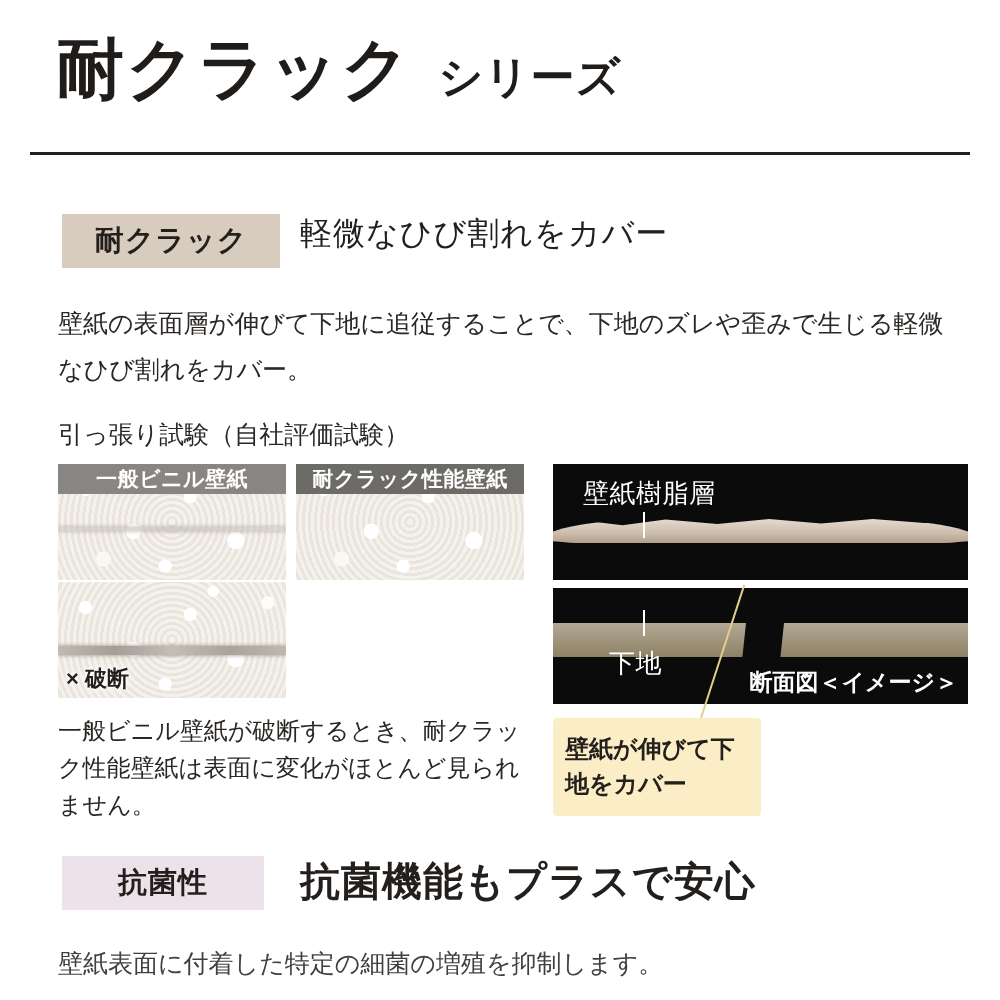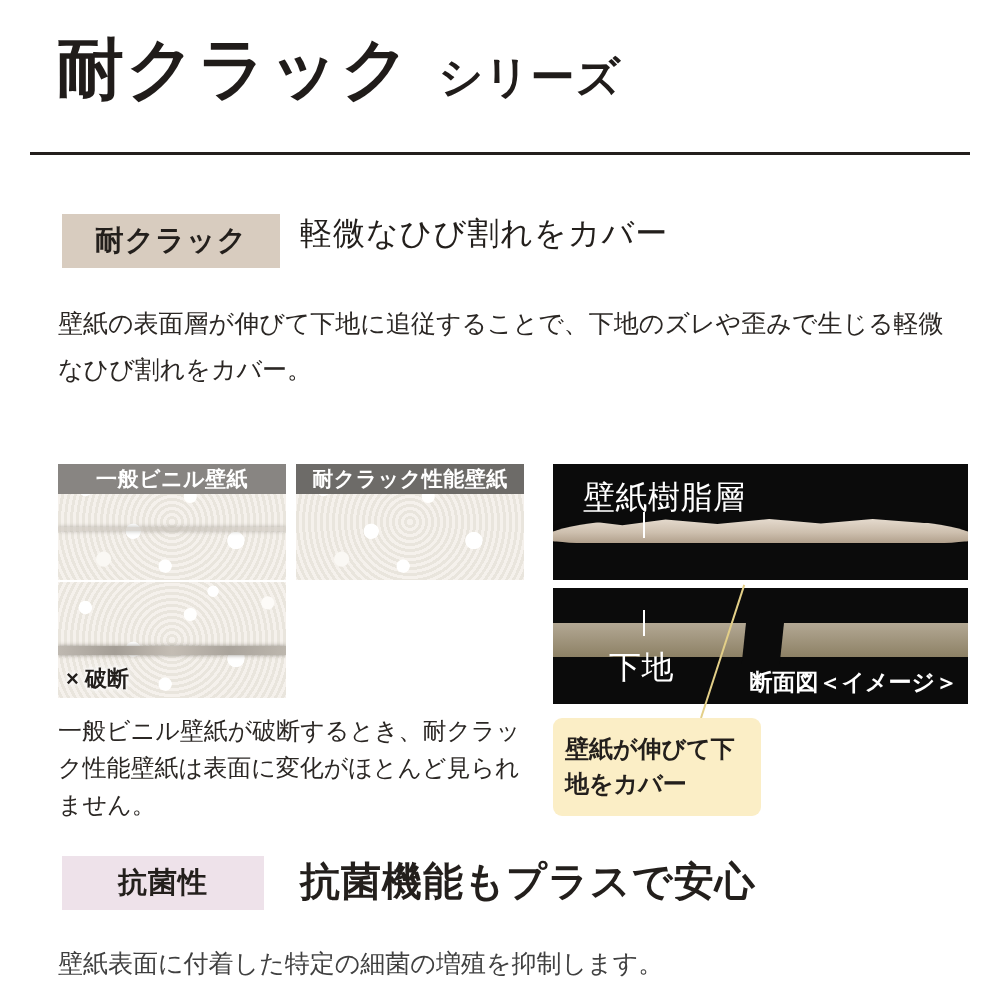--- a/index.html
+++ b/index.html
@@ -225,21 +225,21 @@
     left: 46%;
     top: 28%;
     width: 38px;
     height: 44px;
     background: #0b0b0b;
     transform: skewX(-6deg);
   }
   .xlabel {
     position: absolute;
     color: #ffffff;
-    font-size: 32px;
+    font-size: 26px;
     z-index: 5;
     letter-spacing: 0.5px;
   }
   .leader {
     position: absolute;
     width: 2px;
     background: #ffffff;
     z-index: 5;
   }
   .xcap {
@@ -256,21 +256,21 @@
     position: absolute;
     left: 553px;
     top: 718px;
     width: 184px;
     padding: 14px 12px;
     background: #fbeec6;
     font-size: 24px;
     font-weight: bold;
     line-height: 1.45;
     color: #231f1c;
-    border-radius: 9px;
+    border-radius: 4px;
   }
   .callout-line {
     position: absolute;
     left: 700px;
     top: 578px;
     width: 2px;
     height: 140px;
     background: #e3cf88;
     transform: rotate(18deg);
     transform-origin: bottom center;
@@ -319,20 +319,21 @@
   <div class="header">
     <span class="header-main">耐クラック</span>
     <span class="header-sub">シリーズ</span>
   </div>
   <div class="rule"></div>
 
   <div class="sec1-tag">耐クラック</div>
   <div class="sec1-head">軽微なひび割れをカバー</div>
   <div class="sec1-body">壁紙の表面層が伸びて下地に追従することで、下地のズレや歪みで生じる軽微なひび割れをカバー。</div>
 
+  <div class="test-label">引っ張り試験（自社評価試験）</div>
 
   <div class="grid">
 
     <div class="cell c1">
       <div class="tex"></div>
       <div class="crack crack-minor"></div>
       <div class="cell-caption">一般ビニル壁紙</div>
     </div>
 
     <div class="cell c2">

